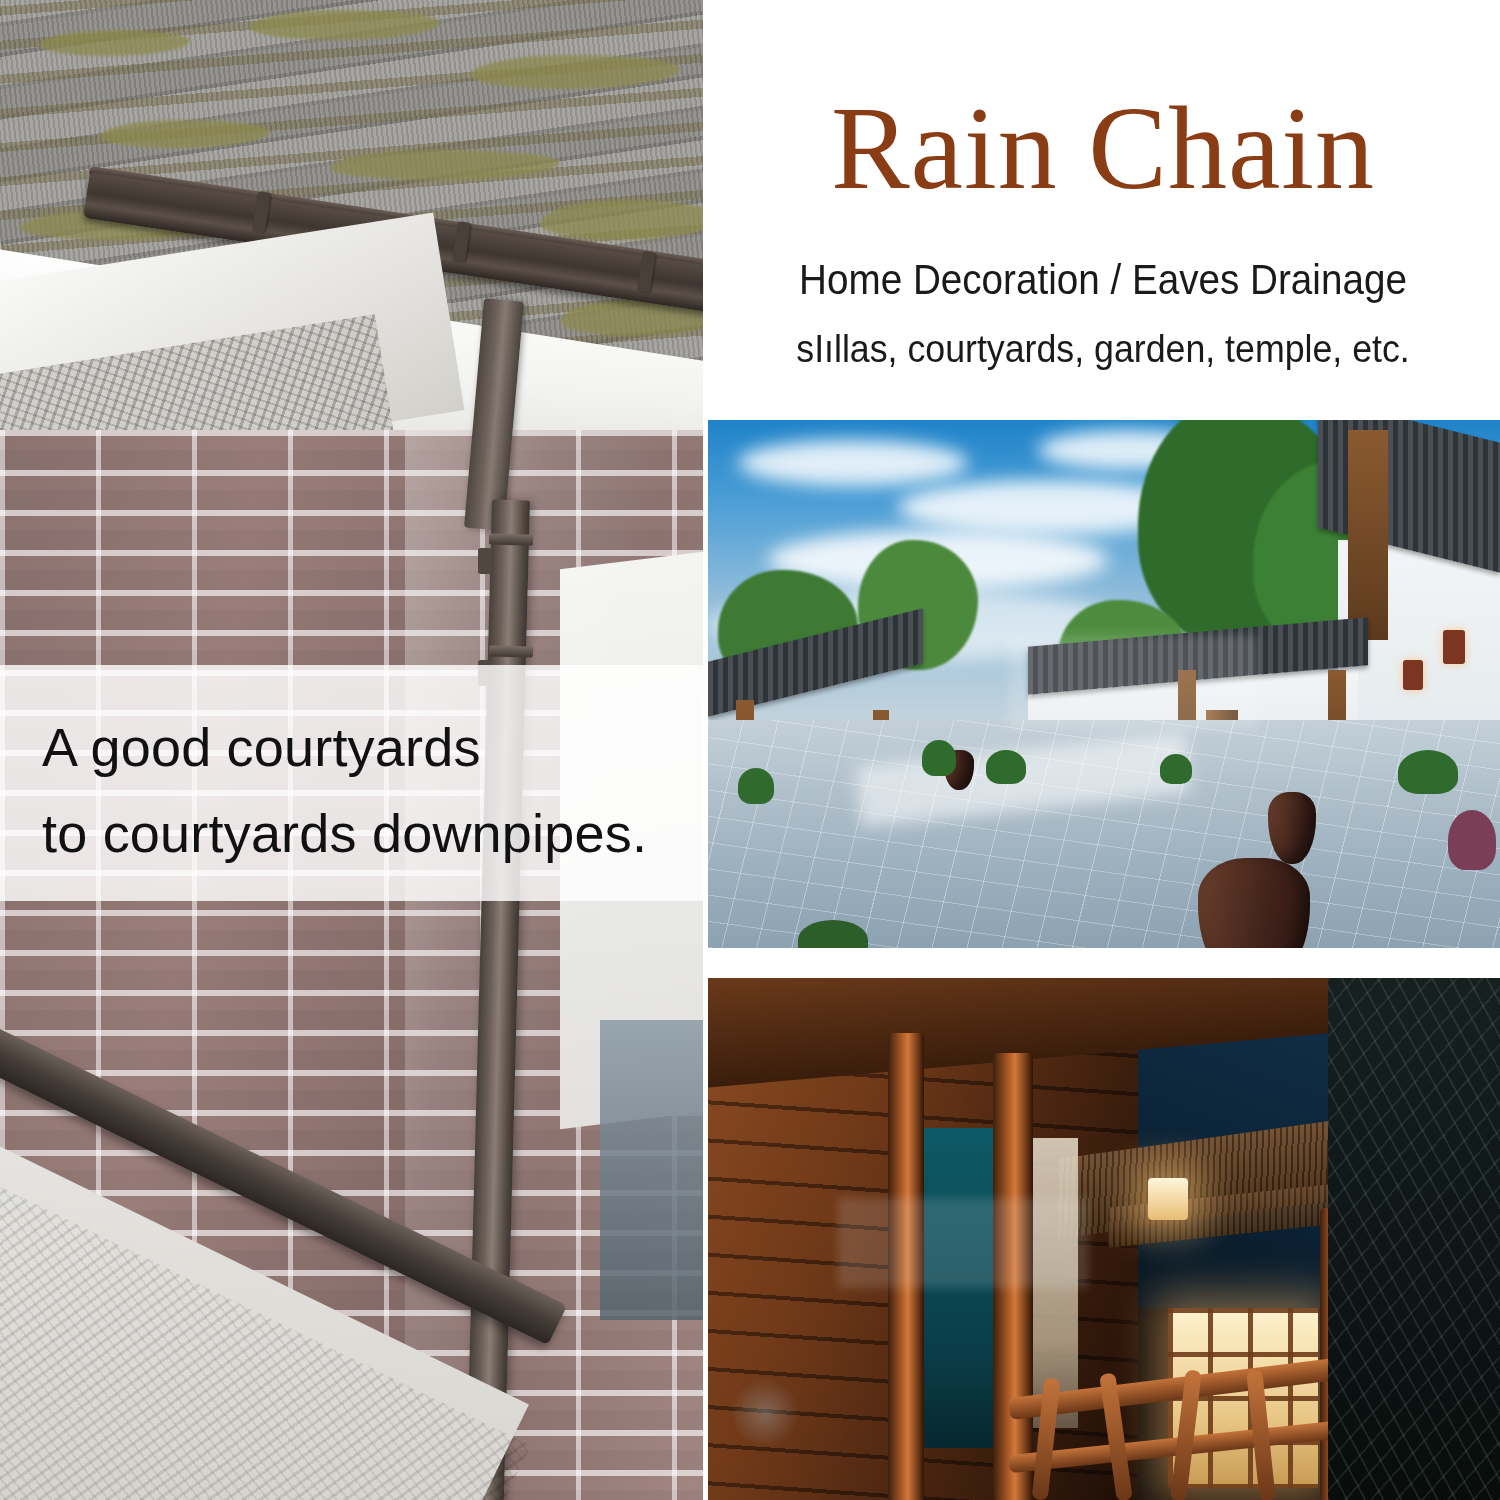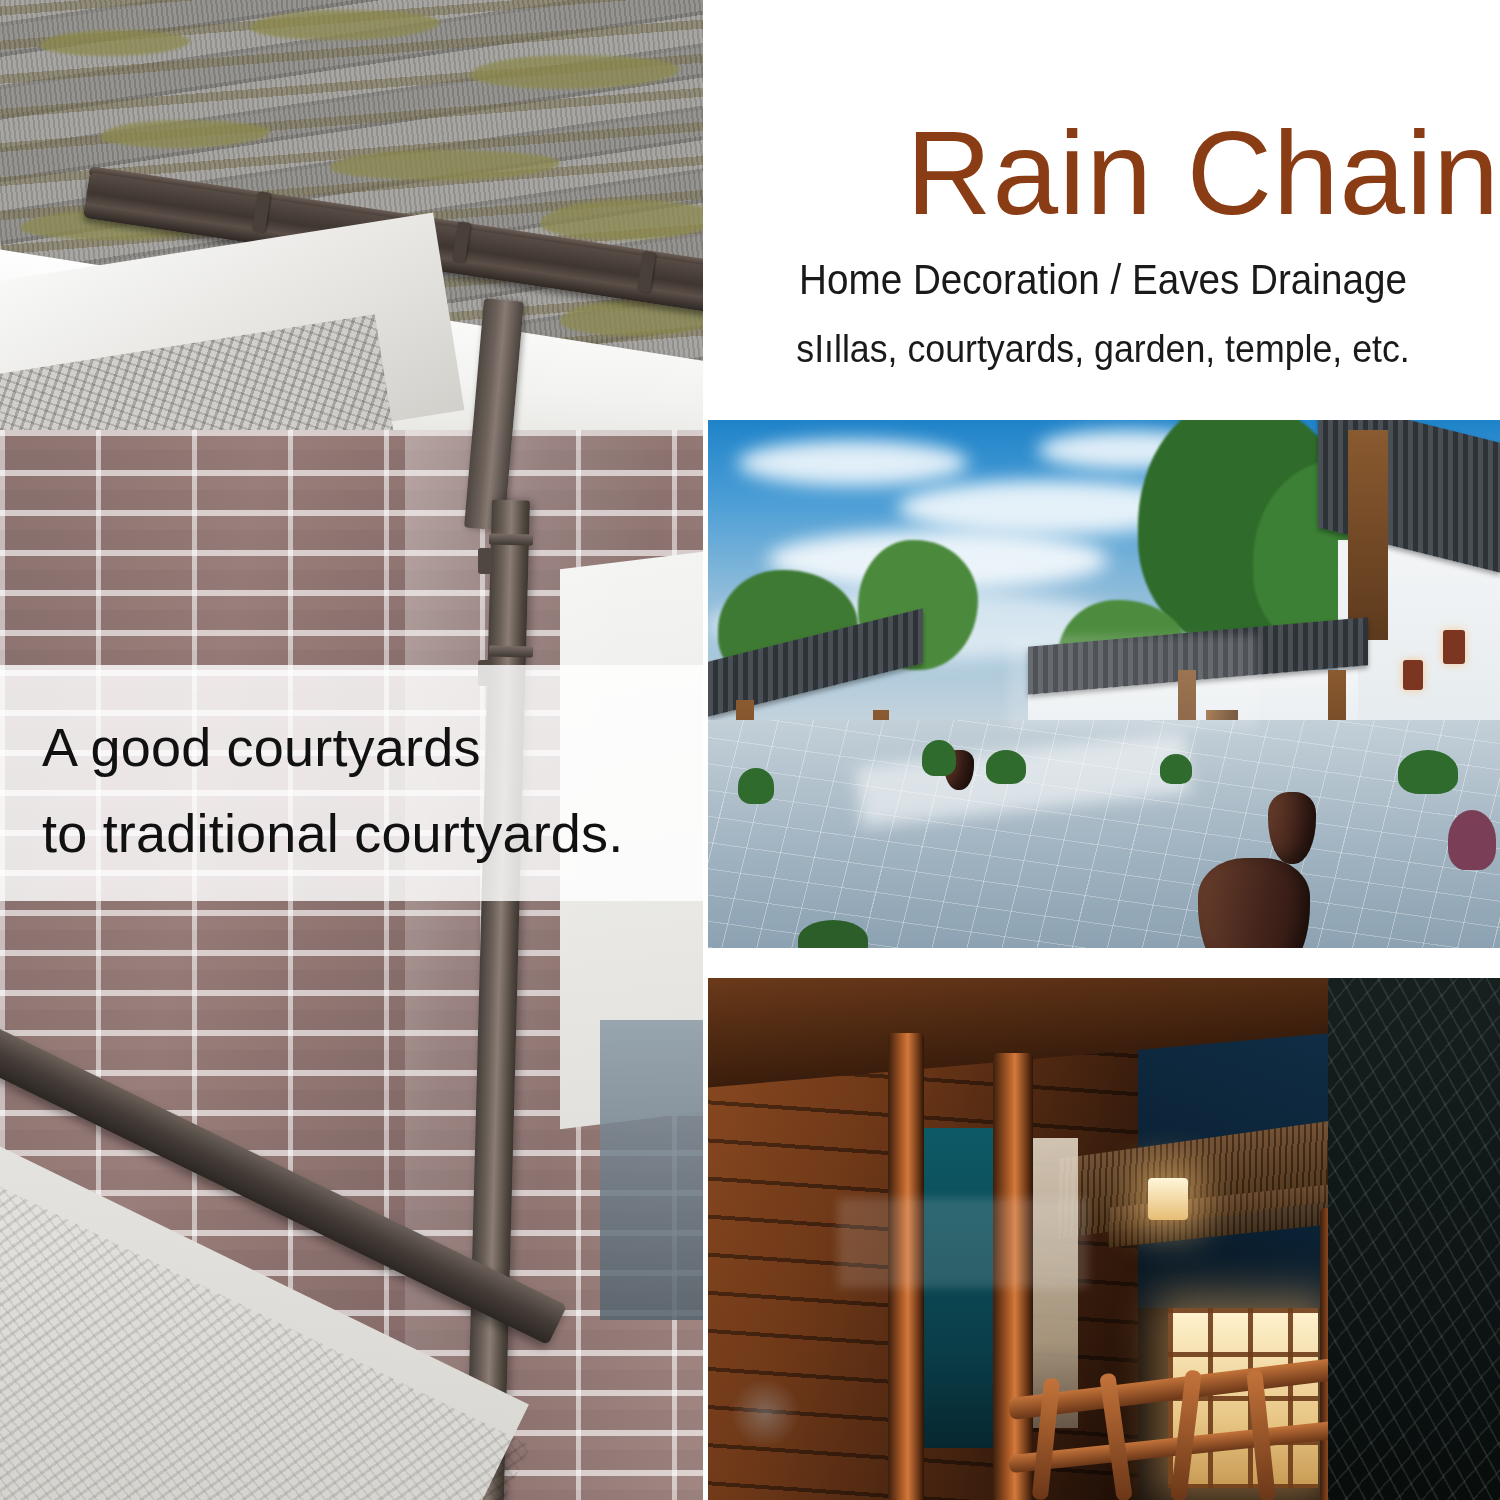--- a/index.html
+++ b/index.html
@@ -144,27 +144,26 @@
     font-family:"Liberation Sans",sans-serif;white-space:nowrap;
   }
 
   
   .header{
     position:absolute;left:706px;top:0;width:794px;height:418px;
     background:#ffffff;
   }
   .hd-title{
     position:absolute;left:0;right:0;top:90px;
-    text-align:right;
+    text-align:center;
     font-size:118px;line-height:1;
     color:#8a3c14;
-    font-family:Liberation Sans, sans-serif;
+    font-family:Liberation Serif, serif;
     font-weight:400;
     letter-spacing:1px;
-    margin-top:24px;
   }
   .hd-sub1{
     position:absolute;left:0;right:0;top:256px;
     text-align:center;
     font-size:42px;color:#1a1a1a;
     font-family:"Liberation Sans",sans-serif;
     transform:scaleX(.92);
   }
   .hd-sub2{
     position:absolute;left:0;right:0;top:328px;
@@ -330,21 +329,21 @@
     <div class="pl-pipe-clip" style="top:660px;"></div>
 
     <div class="pl-window"></div>
     <div class="pl-lowsoffit"></div>
     <div class="pl-lowvent"></div>
     <div class="pl-lowgutter"></div>
   </div>
 
   <div class="overlay-band"></div>
   <div class="overlay-line1">A good courtyards</div>
-  <div class="overlay-line2">to traditional courtyards.</div>
+  <div class="overlay-line2">to courtyards downpipes.</div>
 
   <div class="header">
     <div class="hd-title">Rain Chain</div>
     <div class="hd-sub1">Home Decoration / Eaves Drainage</div>
     <div class="hd-sub2">sIıllas, courtyards, garden, temple,  etc.</div>
   </div>
 
   <div class="photo-courtyard">
     <div class="cy-sky"></div>
     <div class="cy-cloud" style="left:30px;top:20px;width:230px;height:46px;"></div>

